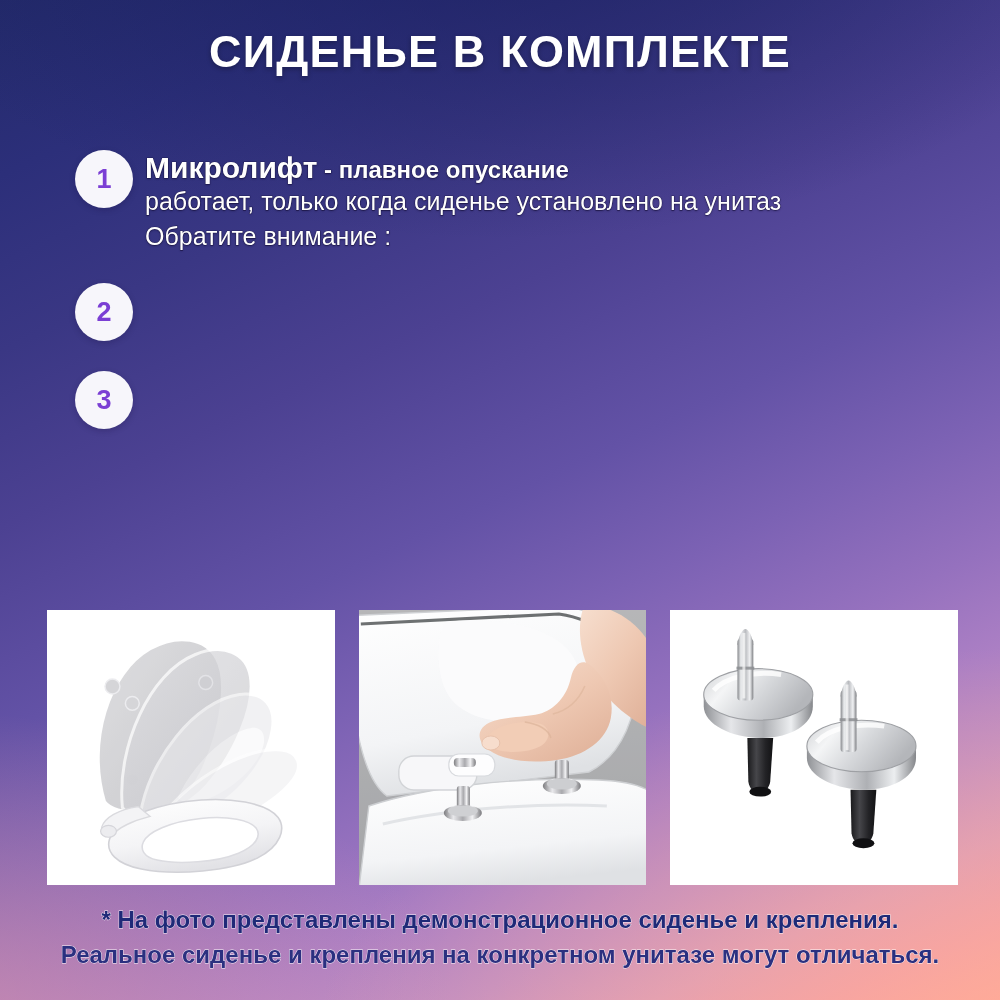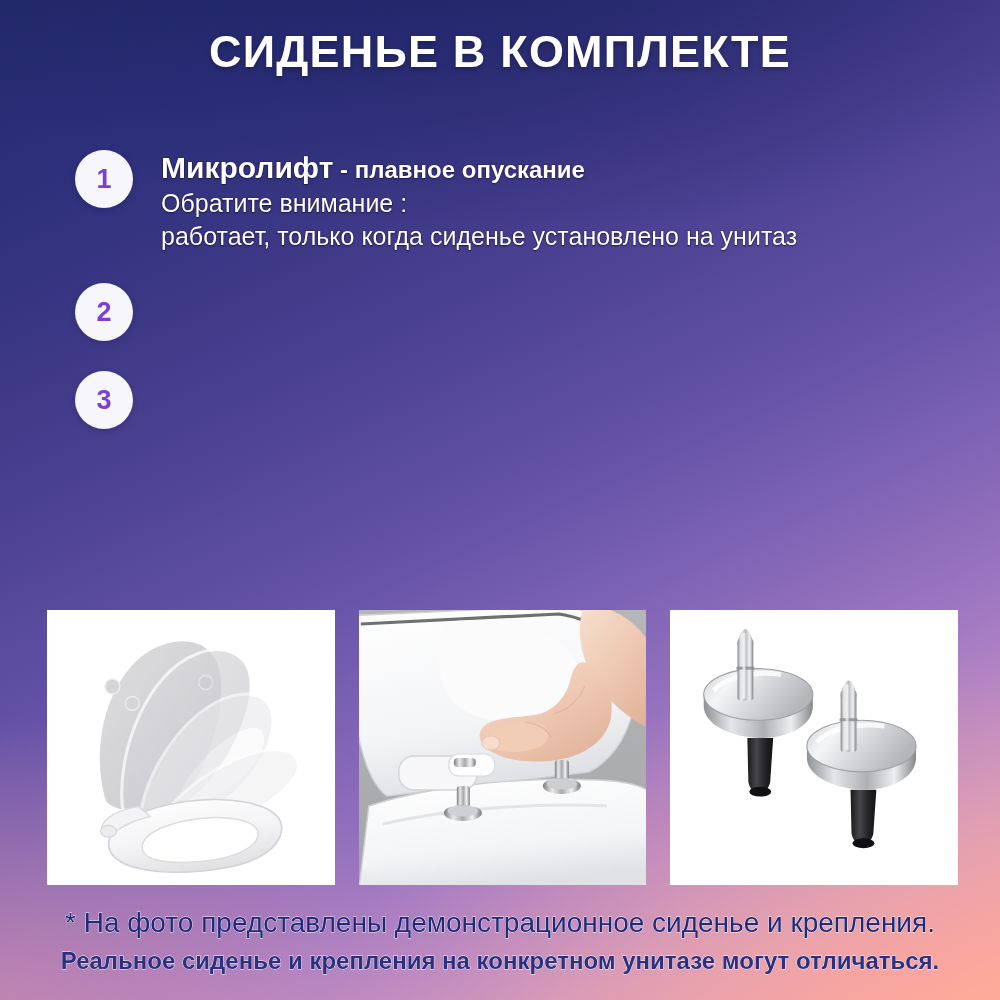--- a/index.html
+++ b/index.html
@@ -87,21 +87,21 @@
     font-size: 27px;
     font-weight: bold;
     display: flex;
     align-items: center;
     justify-content: center;
     margin-top: 2px;
     box-shadow: 0 2px 6px rgba(20,10,50,0.22);
   }
 
   .ftext {
-    margin-left: 28px;
+    margin-left: 12px;
     padding-top: 2px;
   }
 
   .fhead {
     color: #ffffff;
     font-size: 30px;
     font-weight: bold;
     line-height: 1.18;
     white-space: nowrap;
     -webkit-text-stroke: 0.7px rgba(20,14,54,0.85);
@@ -154,22 +154,22 @@
     position: absolute;
     left: 0;
     top: 903px;
     width: 1000px;
     text-align: center;
     z-index: 3;
   }
 
   .fline1 {
     color: #1f2a78;
-    font-size: 28px;
-    font-weight: normal;
+    font-size: 24px;
+    font-weight: bold;
     line-height: 1.45;
     white-space: nowrap;
     -webkit-text-stroke: 0.8px rgba(255,255,255,0.85);
     paint-order: stroke fill;
   }
 
   .fline2 {
     color: #2b3080;
     font-size: 24px;
     font-weight: bold;
@@ -185,22 +185,22 @@
 <div id="poster">
 
   <div class="title">СИДЕНЬЕ В КОМПЛЕКТЕ</div>
 
   <div class="features">
 
     <div class="feature">
       <div class="badge">1</div>
       <div class="ftext">
         <div class="fhead"><span>Микролифт</span><span class="tail"> - плавное опускание</span></div>
+        <div class="fsub">работает, только когда сиденье установлено на унитаз</div>
         <div class="fsub first">Обратите внимание :</div>
-        <div class="fsub">работает, только когда сиденье установлено на унитаз</div>
       </div>
     </div>
 
     <div class="feature">
       <div class="badge">2</div>
     </div>
 
     <div class="feature">
       <div class="badge">3</div>
     </div>

